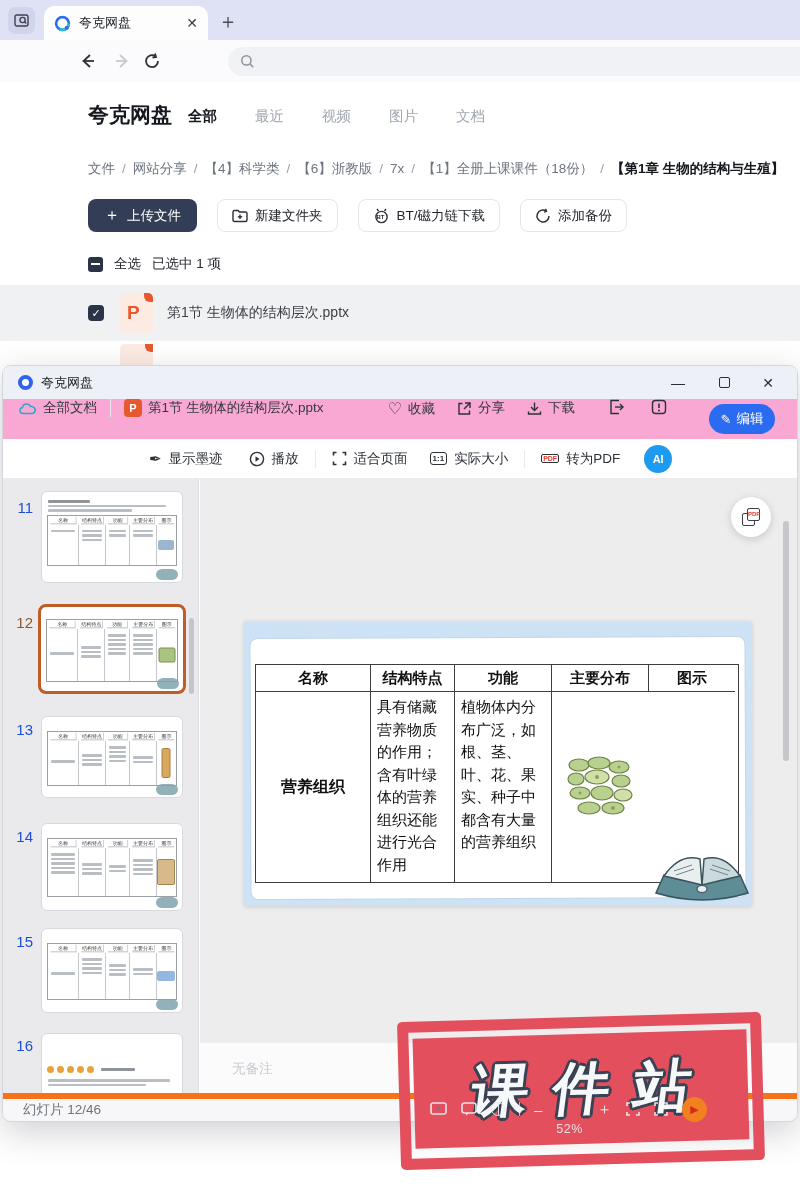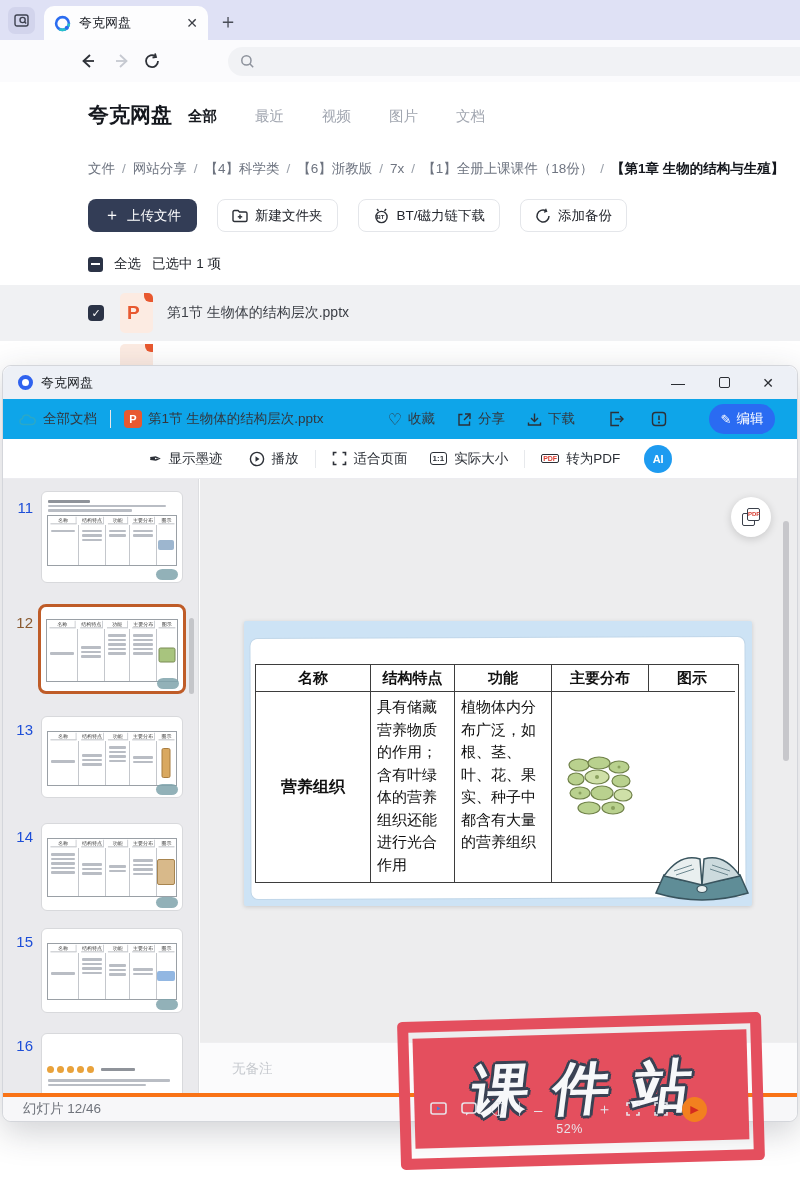--- a/index.html
+++ b/index.html
@@ -39,21 +39,21 @@
   .file-name { margin-left:14px; font-size:14px; color:#3b3f46; }
   .filerow2 { position:absolute; left:120px; top:344px; width:33px; height:21px; background:#fcebe2; border-radius:5px 5px 0 0; }
   .filerow2 .fold { position:absolute; right:0; top:0; width:8px; height:8px; background:#e8582f; border-radius:0 0 0 6px; }
 
   
   .pwin { position:absolute; left:2px; top:365px; width:796px; height:757px; background:#fff; border:1px solid #d4d6db; border-radius:9px; box-shadow:0 10px 34px rgba(40,45,60,.22); z-index:10; }
   .ptitle { position:absolute; top:0; left:0; right:0; height:33px; background:#edf0f6; border-radius:9px 9px 0 0; display:flex; align-items:center; }
   .qlogo { width:15px; height:15px; border-radius:50%; border:4px solid #2f62ef; background:#fff; margin-left:15px; }
   .ptitle-text { font-size:13px; color:#23262b; margin-left:8px; }
   .wctl { position:absolute; top:0; height:33px; width:34px; display:flex; align-items:center; justify-content:center; color:#2a2d33; font-size:14px; }
-  .pnav { position:absolute; top:33px; left:0; right:0; height:40px; background:#0ea5e9; display:flex; align-items:center; font-size:13.5px; color:#33373e; }
+  .pnav { position:absolute; top:33px; left:0; right:0; height:40px; background:#f9a8d4; display:flex; align-items:flex-start; font-size:13.5px; color:#33373e; }
   .pnav .vdiv { width:1px; height:18px; background:#e5e7ea; margin:0 13px; }
   .ppt-mini { width:18px; height:18px; background:#e8582f; border-radius:4px; color:#fff; font-size:11px; font-weight:bold; text-align:center; line-height:18px; }
   .pnav-item { display:flex; align-items:center; gap:6px; }
   .edit-btn { position:absolute; right:22px; top:5px; height:30px; width:66px; background:#2a6bf2; color:#fff; border-radius:16px; display:flex; align-items:center; justify-content:center; gap:5px; font-size:13.5px; }
   .ptools { position:absolute; top:73px; left:0; right:0; height:40px; background:#fff; border-bottom:1px solid #ececf0; display:flex; align-items:center; font-size:13.5px; color:#2c3037; }
   .ptools .vdiv { width:1px; height:18px; background:#e7e9ec; margin:0 16px; }
   .tool-item { display:flex; align-items:center; gap:7px; }
   .badge-box { border:1.4px solid #2c3037; border-radius:3px; font-size:8px; font-weight:bold; padding:1px 2px; color:#2c3037; }
   .pdf-badge { color:#d93f33; font-size:7px; font-weight:bold; border:1.2px solid #2c3037; border-radius:2px; padding:0 1px; background:#fff; }
   .ai-btn { width:28px; height:28px; border-radius:50%; background:#1e9bf0; color:#fff; font-size:11px; font-weight:bold; display:flex; align-items:center; justify-content:center; margin-left:24px; }
@@ -85,21 +85,21 @@
   .sth { border-right:1.6px solid #3d3d3d; border-bottom:1.6px solid #3d3d3d; font-size:15px; font-weight:bold; color:#111; display:flex; align-items:center; justify-content:center; }
   .std { border-right:1.6px solid #3d3d3d; font-size:15px; color:#111; padding:4px 6px; line-height:1.5; position:relative; }
   .last { border-right:none; }
   .cell-name { display:flex; align-items:center; justify-content:center; font-weight:bold; font-size:16px; }
   .cell-feature { display:flex; align-items:center; }
   .book-svg { position:absolute; left:408px; top:222px; }
 
   .notes { position:absolute; left:0; right:0; bottom:0; height:53px; background:#fbfbfc; border-top:1px solid #efeff1; display:flex; align-items:center; }
   .notes-ph { margin-left:32px; font-size:13.5px; color:#c5c8cd; }
 
-  .pstatus { position:absolute; bottom:0; left:0; right:0; height:28px; background:#f7f7f9; border-top:4px solid #f97316; border-radius:0 0 9px 9px; display:flex; align-items:center; }
+  .pstatus { position:absolute; bottom:0; left:0; right:0; height:28px; background:#f7f7f9; border-top:6px solid #f97316; border-radius:0 0 9px 9px; display:flex; align-items:center; }
   .status-label { margin-left:20px; font-size:13.5px; color:#70747c; }
 
   
   .status-overlay { position:absolute; left:430px; top:1096px; width:366px; height:26px; z-index:60; display:flex; align-items:center; gap:14px; color:rgba(233,234,239,.95); font-size:13px; }
   .ov-globe { width:14px; height:14px; border:1.6px solid rgba(233,234,239,.95); border-radius:50%; position:relative; }
   .ov-globe:after { content:""; position:absolute; left:50%; top:0; bottom:0; width:1.4px; background:rgba(233,234,239,.95); }
   .ov-div { width:1px; height:14px; background:rgba(233,234,239,.7); }
   .ov-zoom { font-size:12.5px; letter-spacing:.5px;margin-top:40px; }
   .play-fab { width:25px; height:25px; border-radius:50%; background:#f2801f; display:flex; align-items:center; justify-content:center; color:#d42b1f; font-size:11px; }
 

